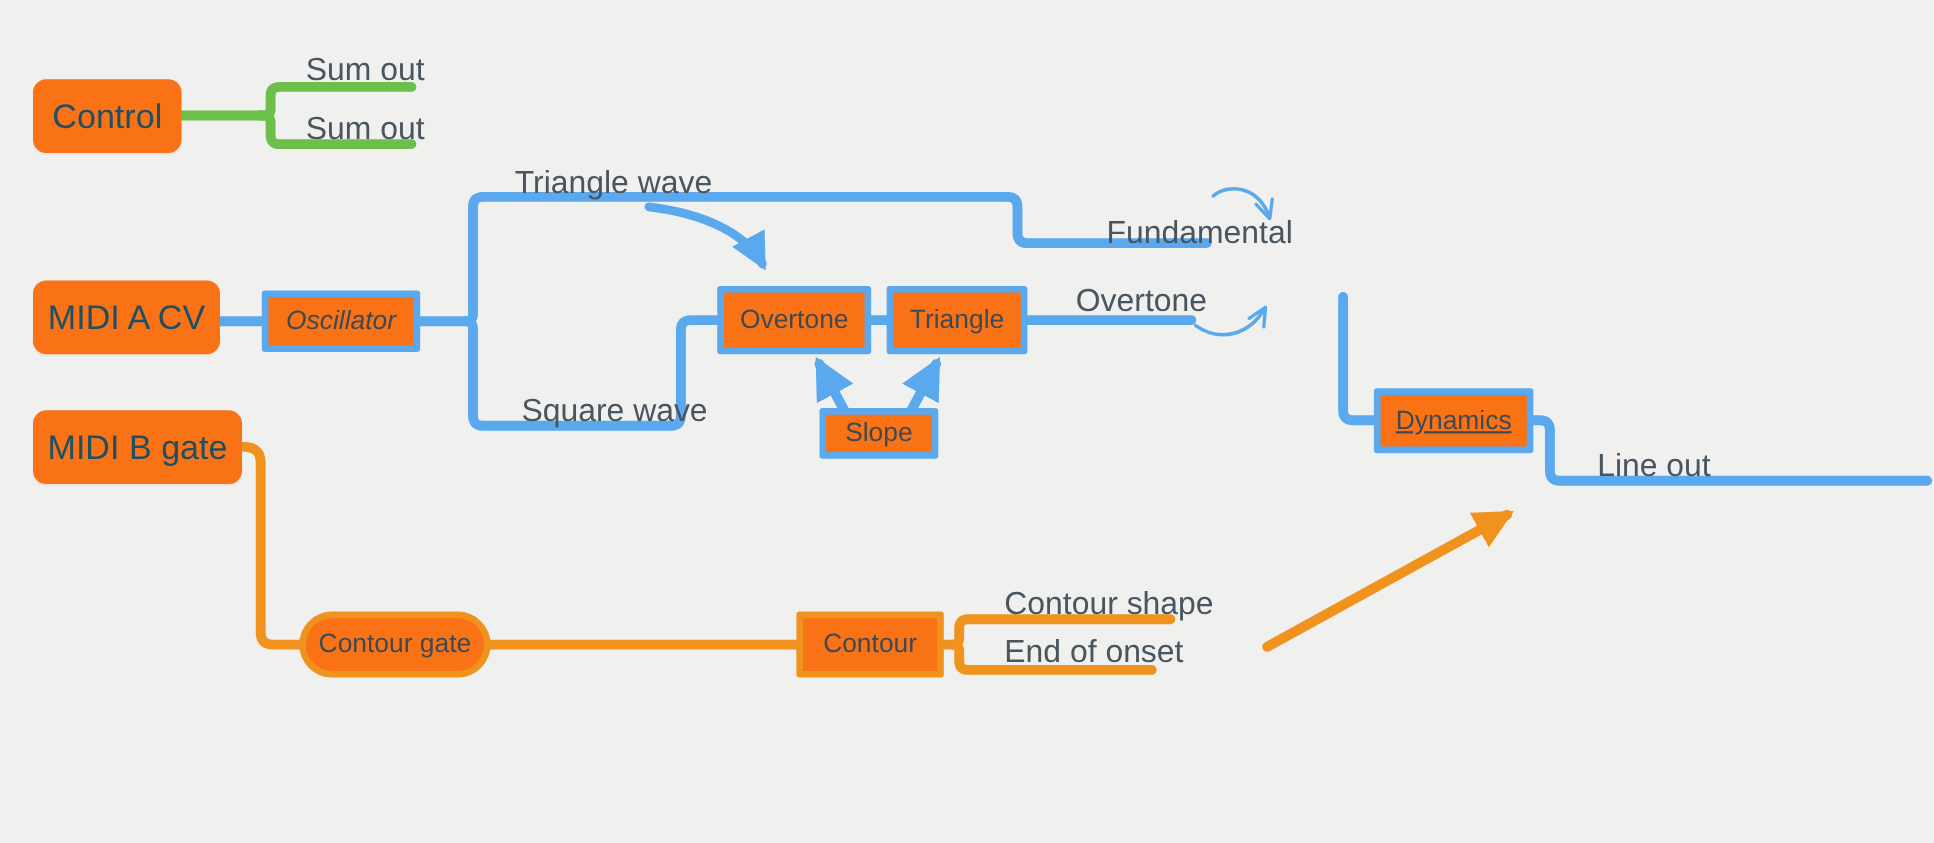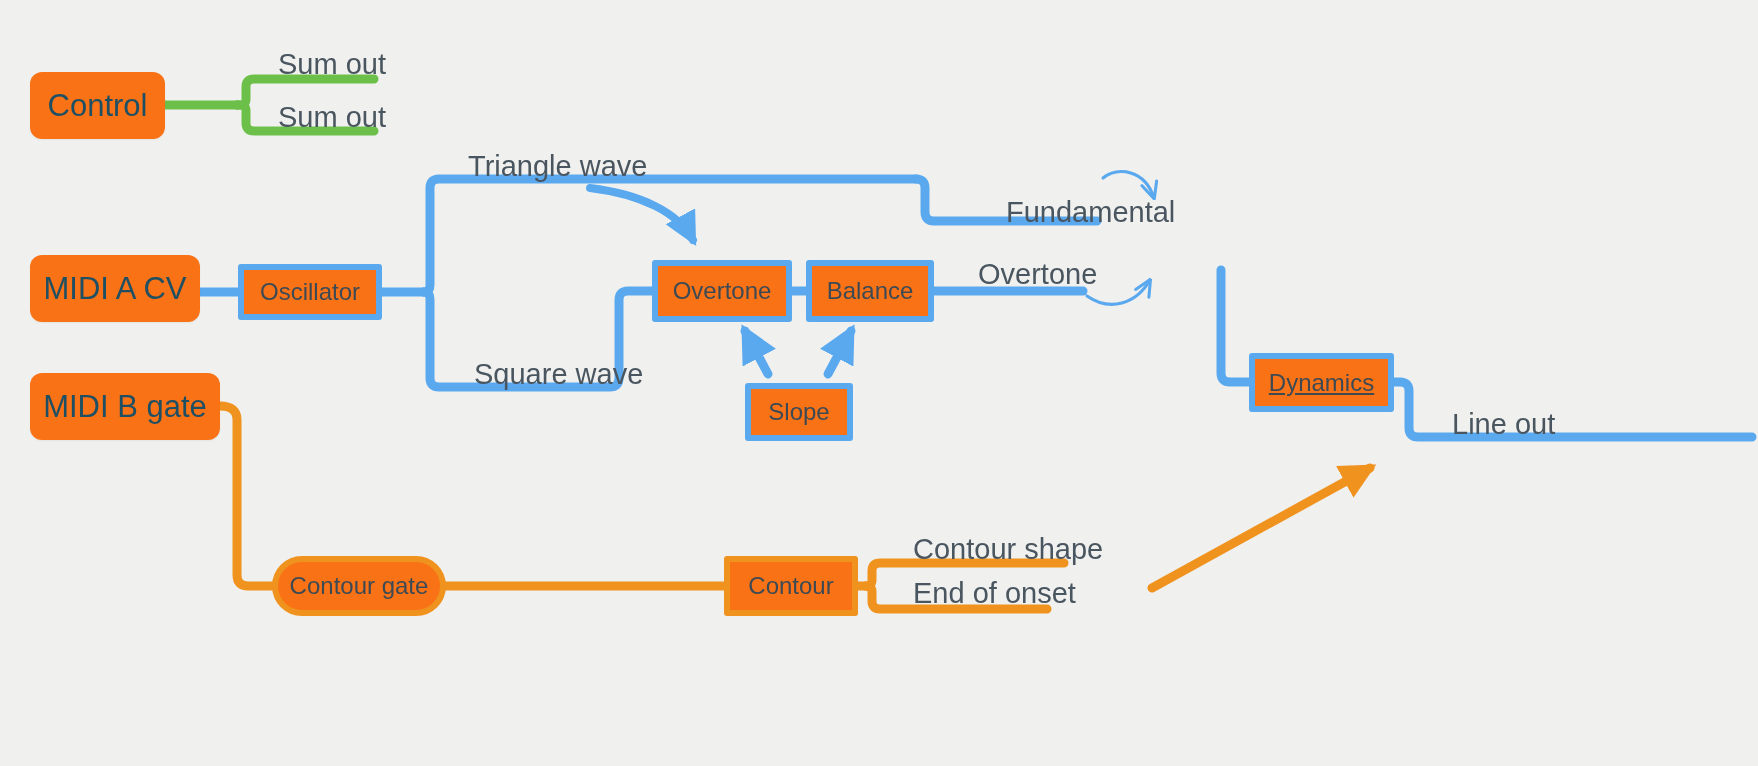--- a/index.html
+++ b/index.html
@@ -166,33 +166,33 @@
   </div>
 
   <div class="node source" style="left:30px; top:255px; width:170px; height:67px;">
     <span>MIDI A CV</span>
   </div>
 
   <div class="node source" style="left:30px; top:373px; width:190px; height:67px;">
     <span>MIDI B gate</span>
   </div>
 
-  <div class="node proc-blue" style="left:238px; top:264px; width:144px; height:56px;">
+  <div class="node proc-blue" style="left:238px; top:264px; width:144px; height:56px;font-style:italic;">
     <span>Oscillator</span>
   </div>
 
   <div class="node proc-blue" style="left:652px; top:260px; width:140px; height:62px;">
     <span>Overtone</span>
   </div>
 
   <div class="node proc-blue" style="left:806px; top:260px; width:128px; height:62px;">
-    <span>Balance</span>
-  </div>
-
-  <div class="node proc-blue" style="left:745px; top:383px; width:108px; height:58px;">
+    <span>Triangle</span>
+  </div>
+
+  <div class="node proc-blue" style="left:745px; top:371px; width:108px; height:46px;">
     <span>Slope</span>
   </div>
 
 
   <div class="node proc-blue" style="left:1249px; top:353px; width:145px; height:59px;text-decoration:underline;">
     <span>Dynamics</span>
   </div>
 
   <div class="node pill-orange" style="left:272px; top:556px; width:174px; height:60px;">
     <span>Contour gate</span>

